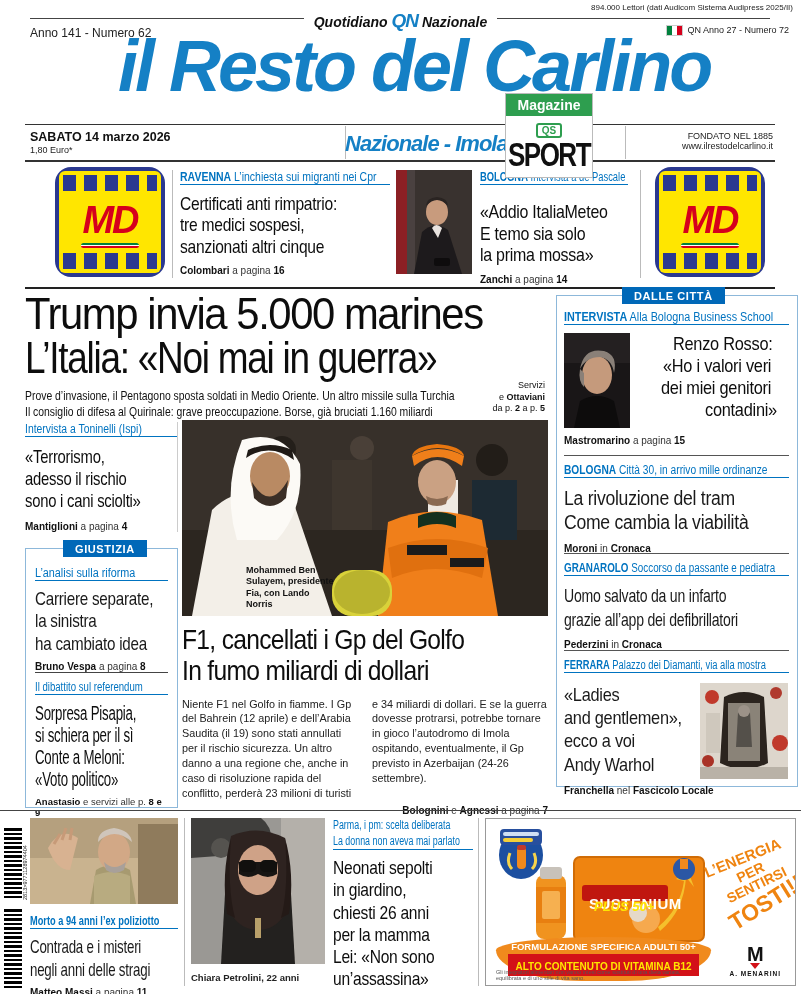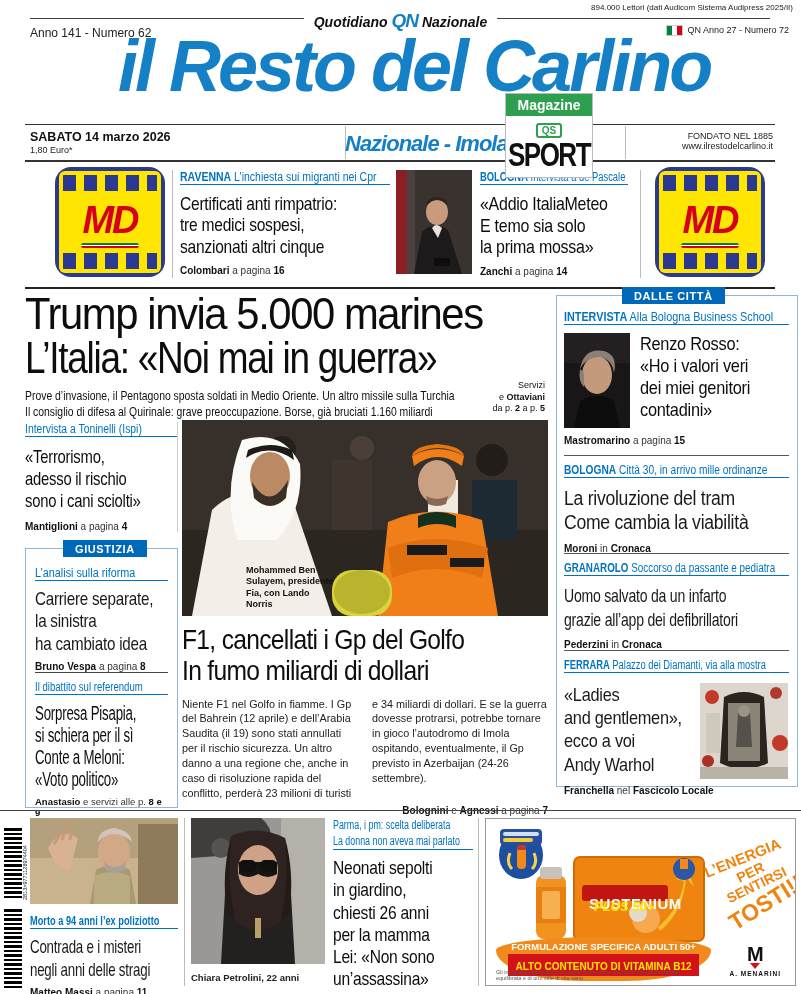--- a/index.html
+++ b/index.html
@@ -121,21 +121,21 @@
     <path d="M36 58 Q40 52 46 58 L42 68 Z" fill="#e9e3df"></path>
     <ellipse cx="41" cy="42" rx="11" ry="13" fill="#c89b7d"></ellipse>
     <path d="M30 36 Q41 24 52 36 Q52 28 41 27 Q30 28 30 36Z" fill="#2a2422"></path>
     <rect x="38" y="88" width="16" height="8" rx="2" fill="#0e0c0d"></rect>
   </svg>
 
   <div class="abs" style="top:170px;left:480px;width:148px;">
     <div class="krow kick"><span class="sq" style="transform:scaleX(0.75);">
       <span class="kb">BOLOGNA</span>
       <span>Intervista a de Pascale</span></span></div>
-    <div style="margin-top:8px;font-size:19px;line-height:1.14;" class="tbold">
+    <div style="margin-top:16px;font-size:19px;line-height:1.14;" class="tbold">
       <div class="sq" style="transform:scaleX(0.84);">«Addio ItaliaMeteo</div>
       <div class="sq" style="transform:scaleX(0.84);">E temo sia solo</div>
       <div class="sq" style="transform:scaleX(0.84);">la prima mossa»</div>
     </div>
     <div class="byl" style="margin-top:8px;">
       <span class="n">Zanchi</span> <span class="m">a pagina</span> <span class="p">14</span>
     </div>
   </div>
   <div class="vrule" style="top:170px;left:640px;height:108px;"></div>
 
@@ -253,21 +253,21 @@
     </div>
   </div>
 
   <div class="abs bluebox" style="top:295px;left:556px;width:240px;height:490px;"></div>
   <div class="tab" style="top:287px;left:622px;">DALLE CITTÀ</div>
 
   <div class="abs" style="top:310px;left:564px;width:225px;">
     <div class="krow kick"><span class="sq" style="transform:scaleX(0.90);font-size:12px;">
       <span class="kb">INTERVISTA</span>
       <span>Alla Bologna Business School</span></span></div>
-    <div style="display:flex;gap:10px;margin-top:8px;">
+    <div style="display:flex;gap:10px;margin-top:8px;text-align:right;">
       <svg width="66" height="95" viewBox="0 0 66 95" style="flex:0 0 auto;">
         <rect width="66" height="95" fill="#191617"></rect>
         <rect x="0" y="0" width="66" height="30" fill="#242021"></rect>
         <path d="M10 95 L16 68 Q33 58 50 68 L56 95Z" fill="#0d0c0c"></path>
         <ellipse cx="33" cy="42" rx="15" ry="19" fill="#c59a7c"></ellipse>
         <path d="M16 36 Q20 14 40 18 Q54 22 50 40 Q48 26 36 24 Q22 24 16 36Z" fill="#8a8078"></path>
         <path d="M16 36 Q14 48 20 54 L20 40Z" fill="#8a8078"></path>
       </svg>
       <div class="tbold" style="font-size:19px;line-height:1.16;">
         <div class="sq" style="transform:scaleX(0.86);">Renzo Rosso:</div>

